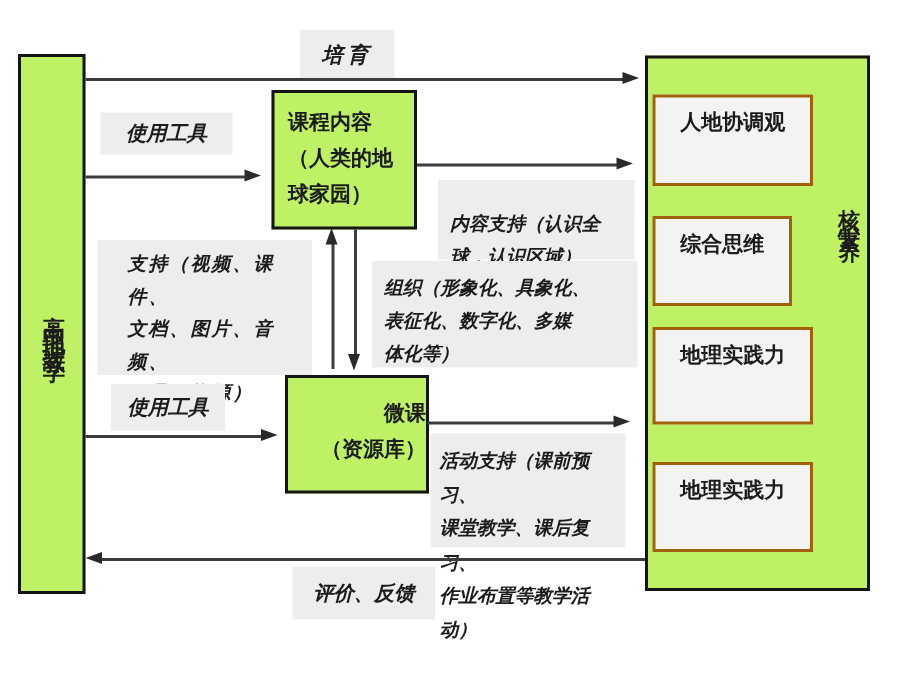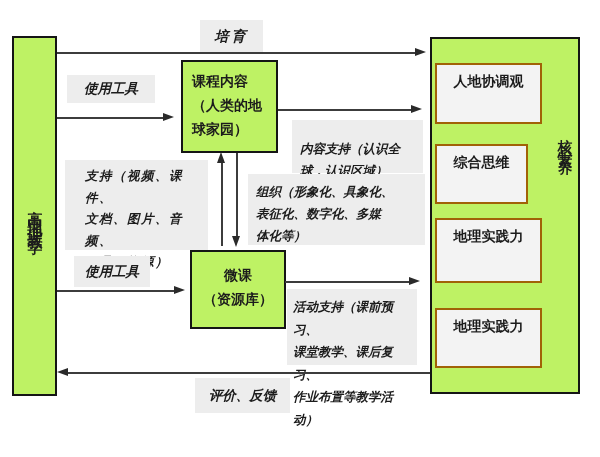--- a/index.html
+++ b/index.html
@@ -47,21 +47,21 @@
   <div class="box" style="left:12px;top:36px;width:45px;height:360px;display:flex;align-items:center;justify-content:center;">
     <span class="vtext" style="font-size:15px;">高中地理教学</span>
   </div>
 
   <div class="box" style="left:181px;top:60px;width:97px;height:93px;font-size:14px;line-height:24px;padding:7px 2px 0 9px;">
     <div>课程内容</div>
     <div>（人类的地</div>
     <div>球家园）</div>
   </div>
 
-  <div class="box" style="left:190px;top:250px;width:96px;height:79px;font-size:14px;line-height:24px;padding-top:11px;text-align:center;">
+  <div class="box" style="left:190px;top:250px;width:96px;height:79px;font-size:14px;line-height:24px;padding-top:11px;text-align:right;">
     <div>微课</div>
     <div>（资源库）</div>
   </div>
 
   <div class="box" style="left:430px;top:37px;width:150px;height:357px;">
     <div class="inner-box" style="left:3px;top:24px;width:107px;height:61px;">
       <span>人地协调观</span>
     </div>
     <div class="inner-box" style="left:3px;top:105px;width:93px;height:60px;">
       <span>综合思维</span>

